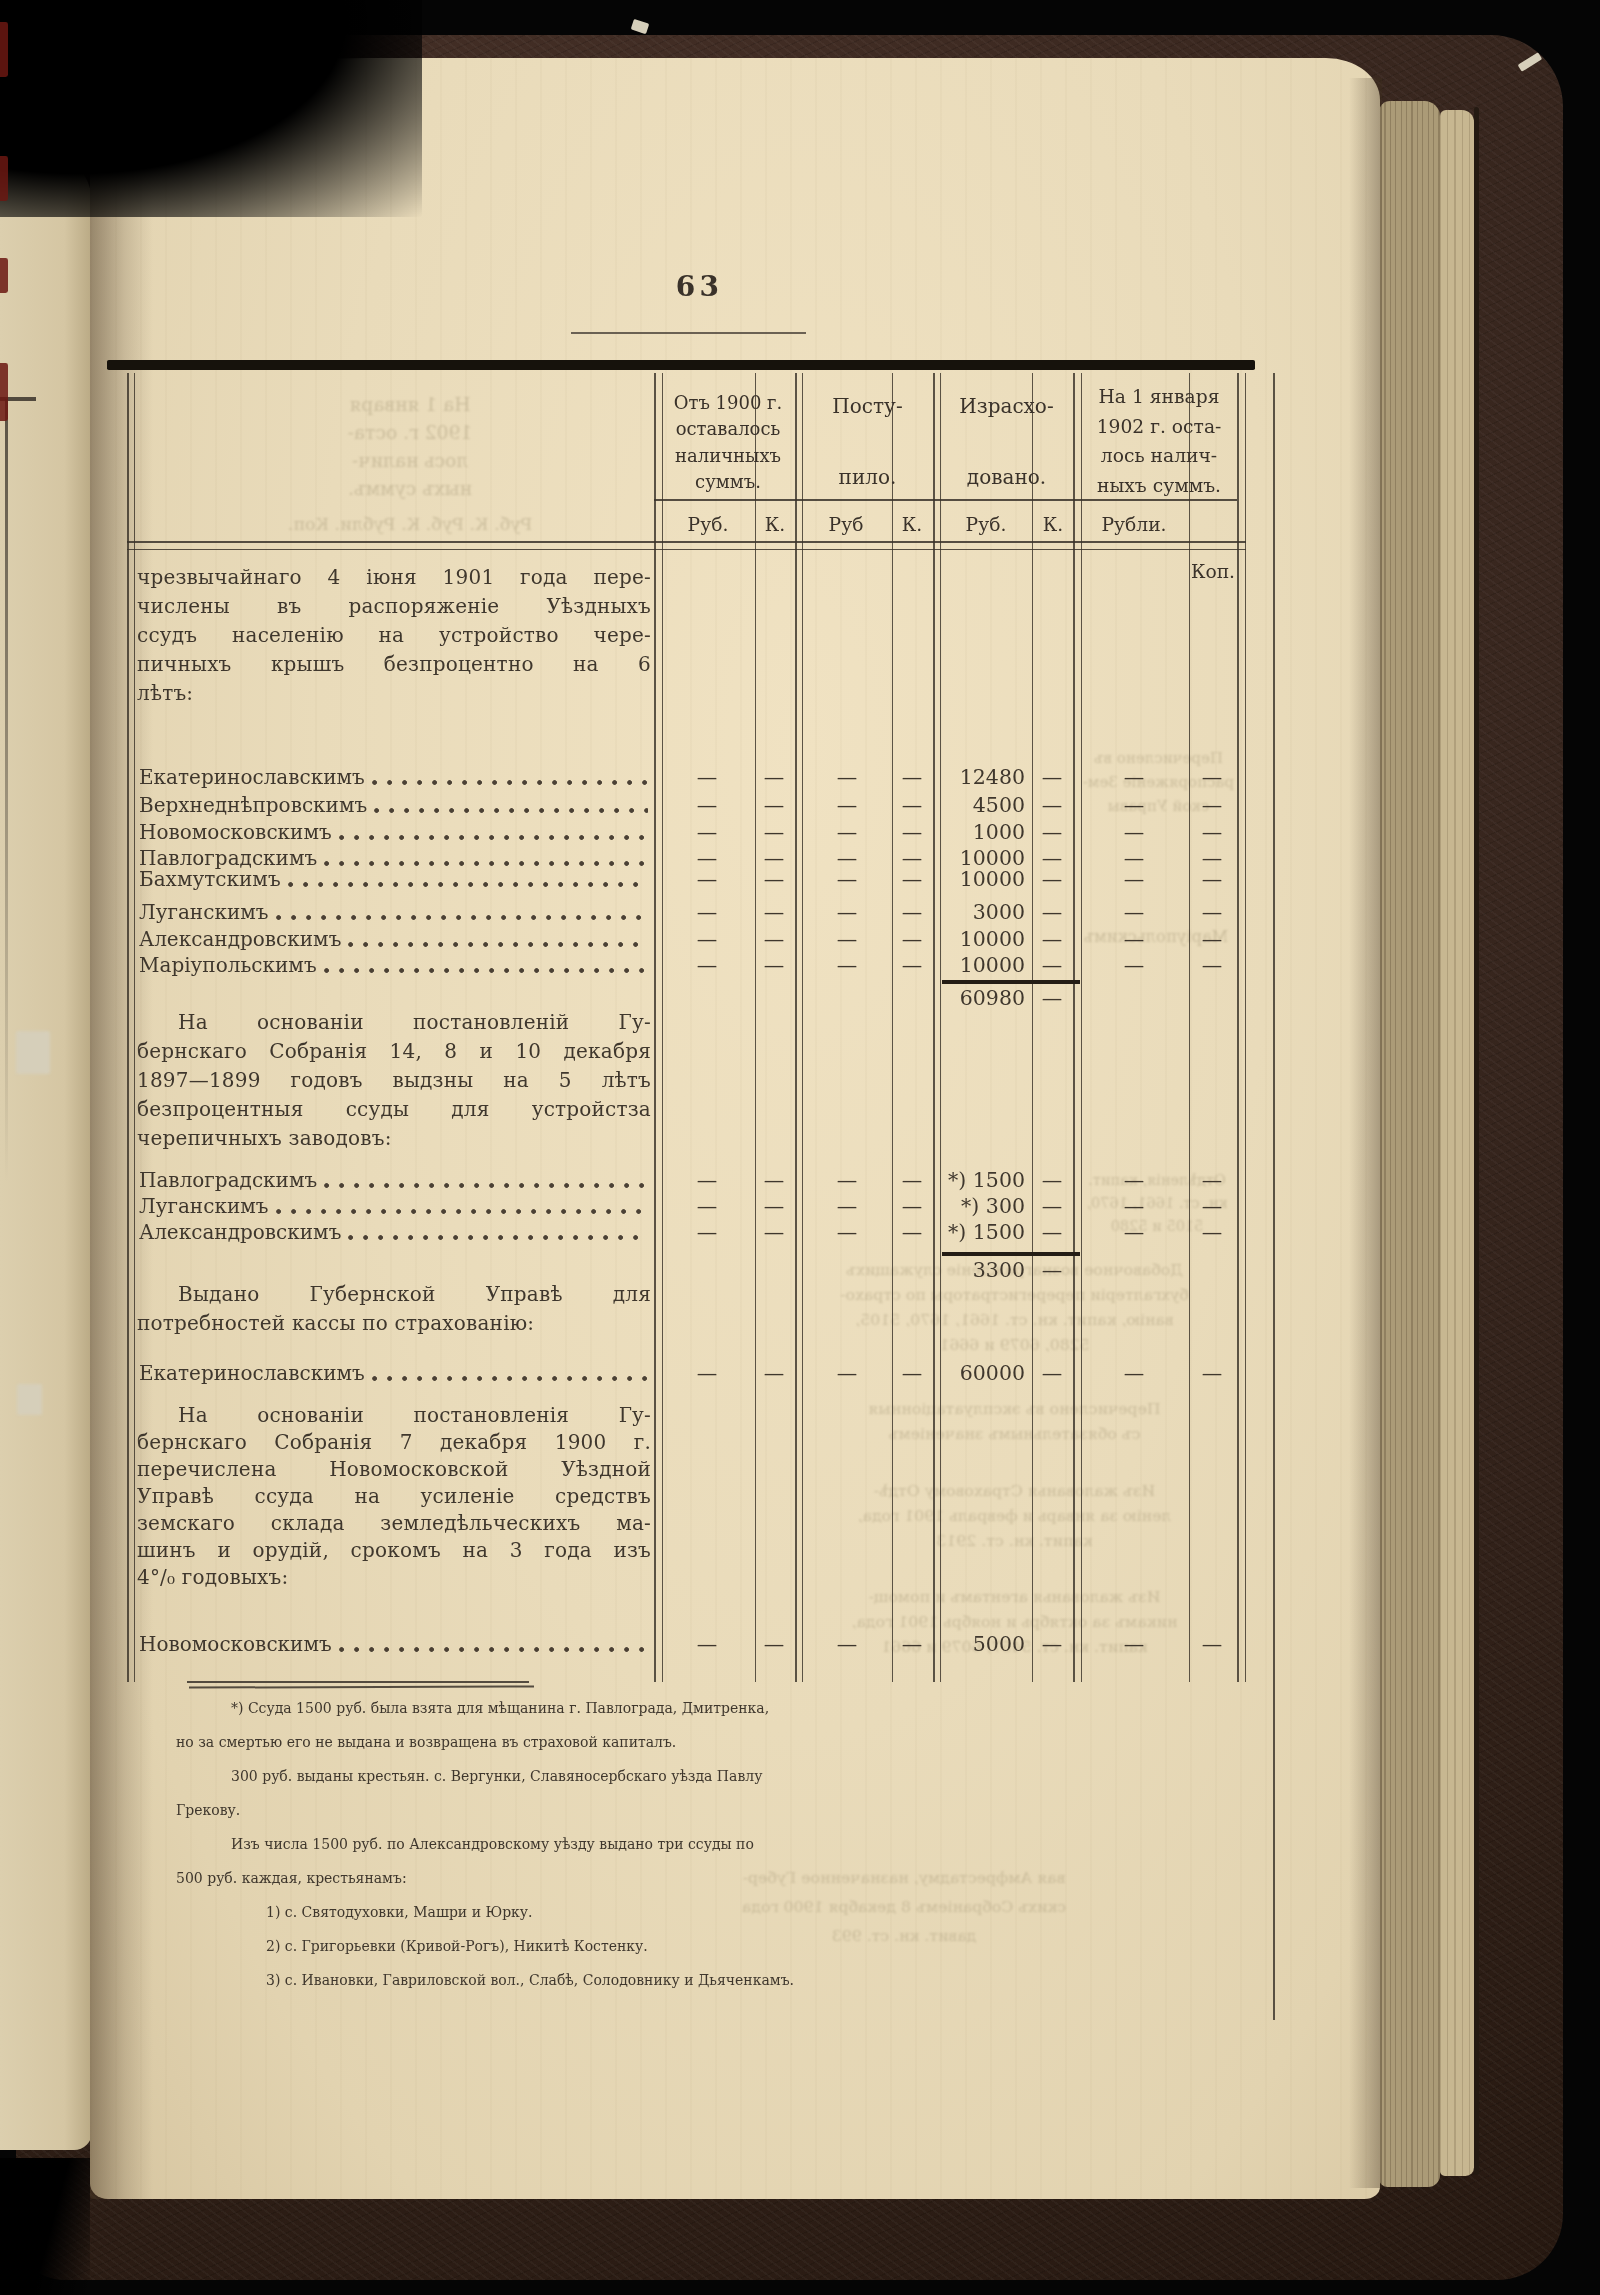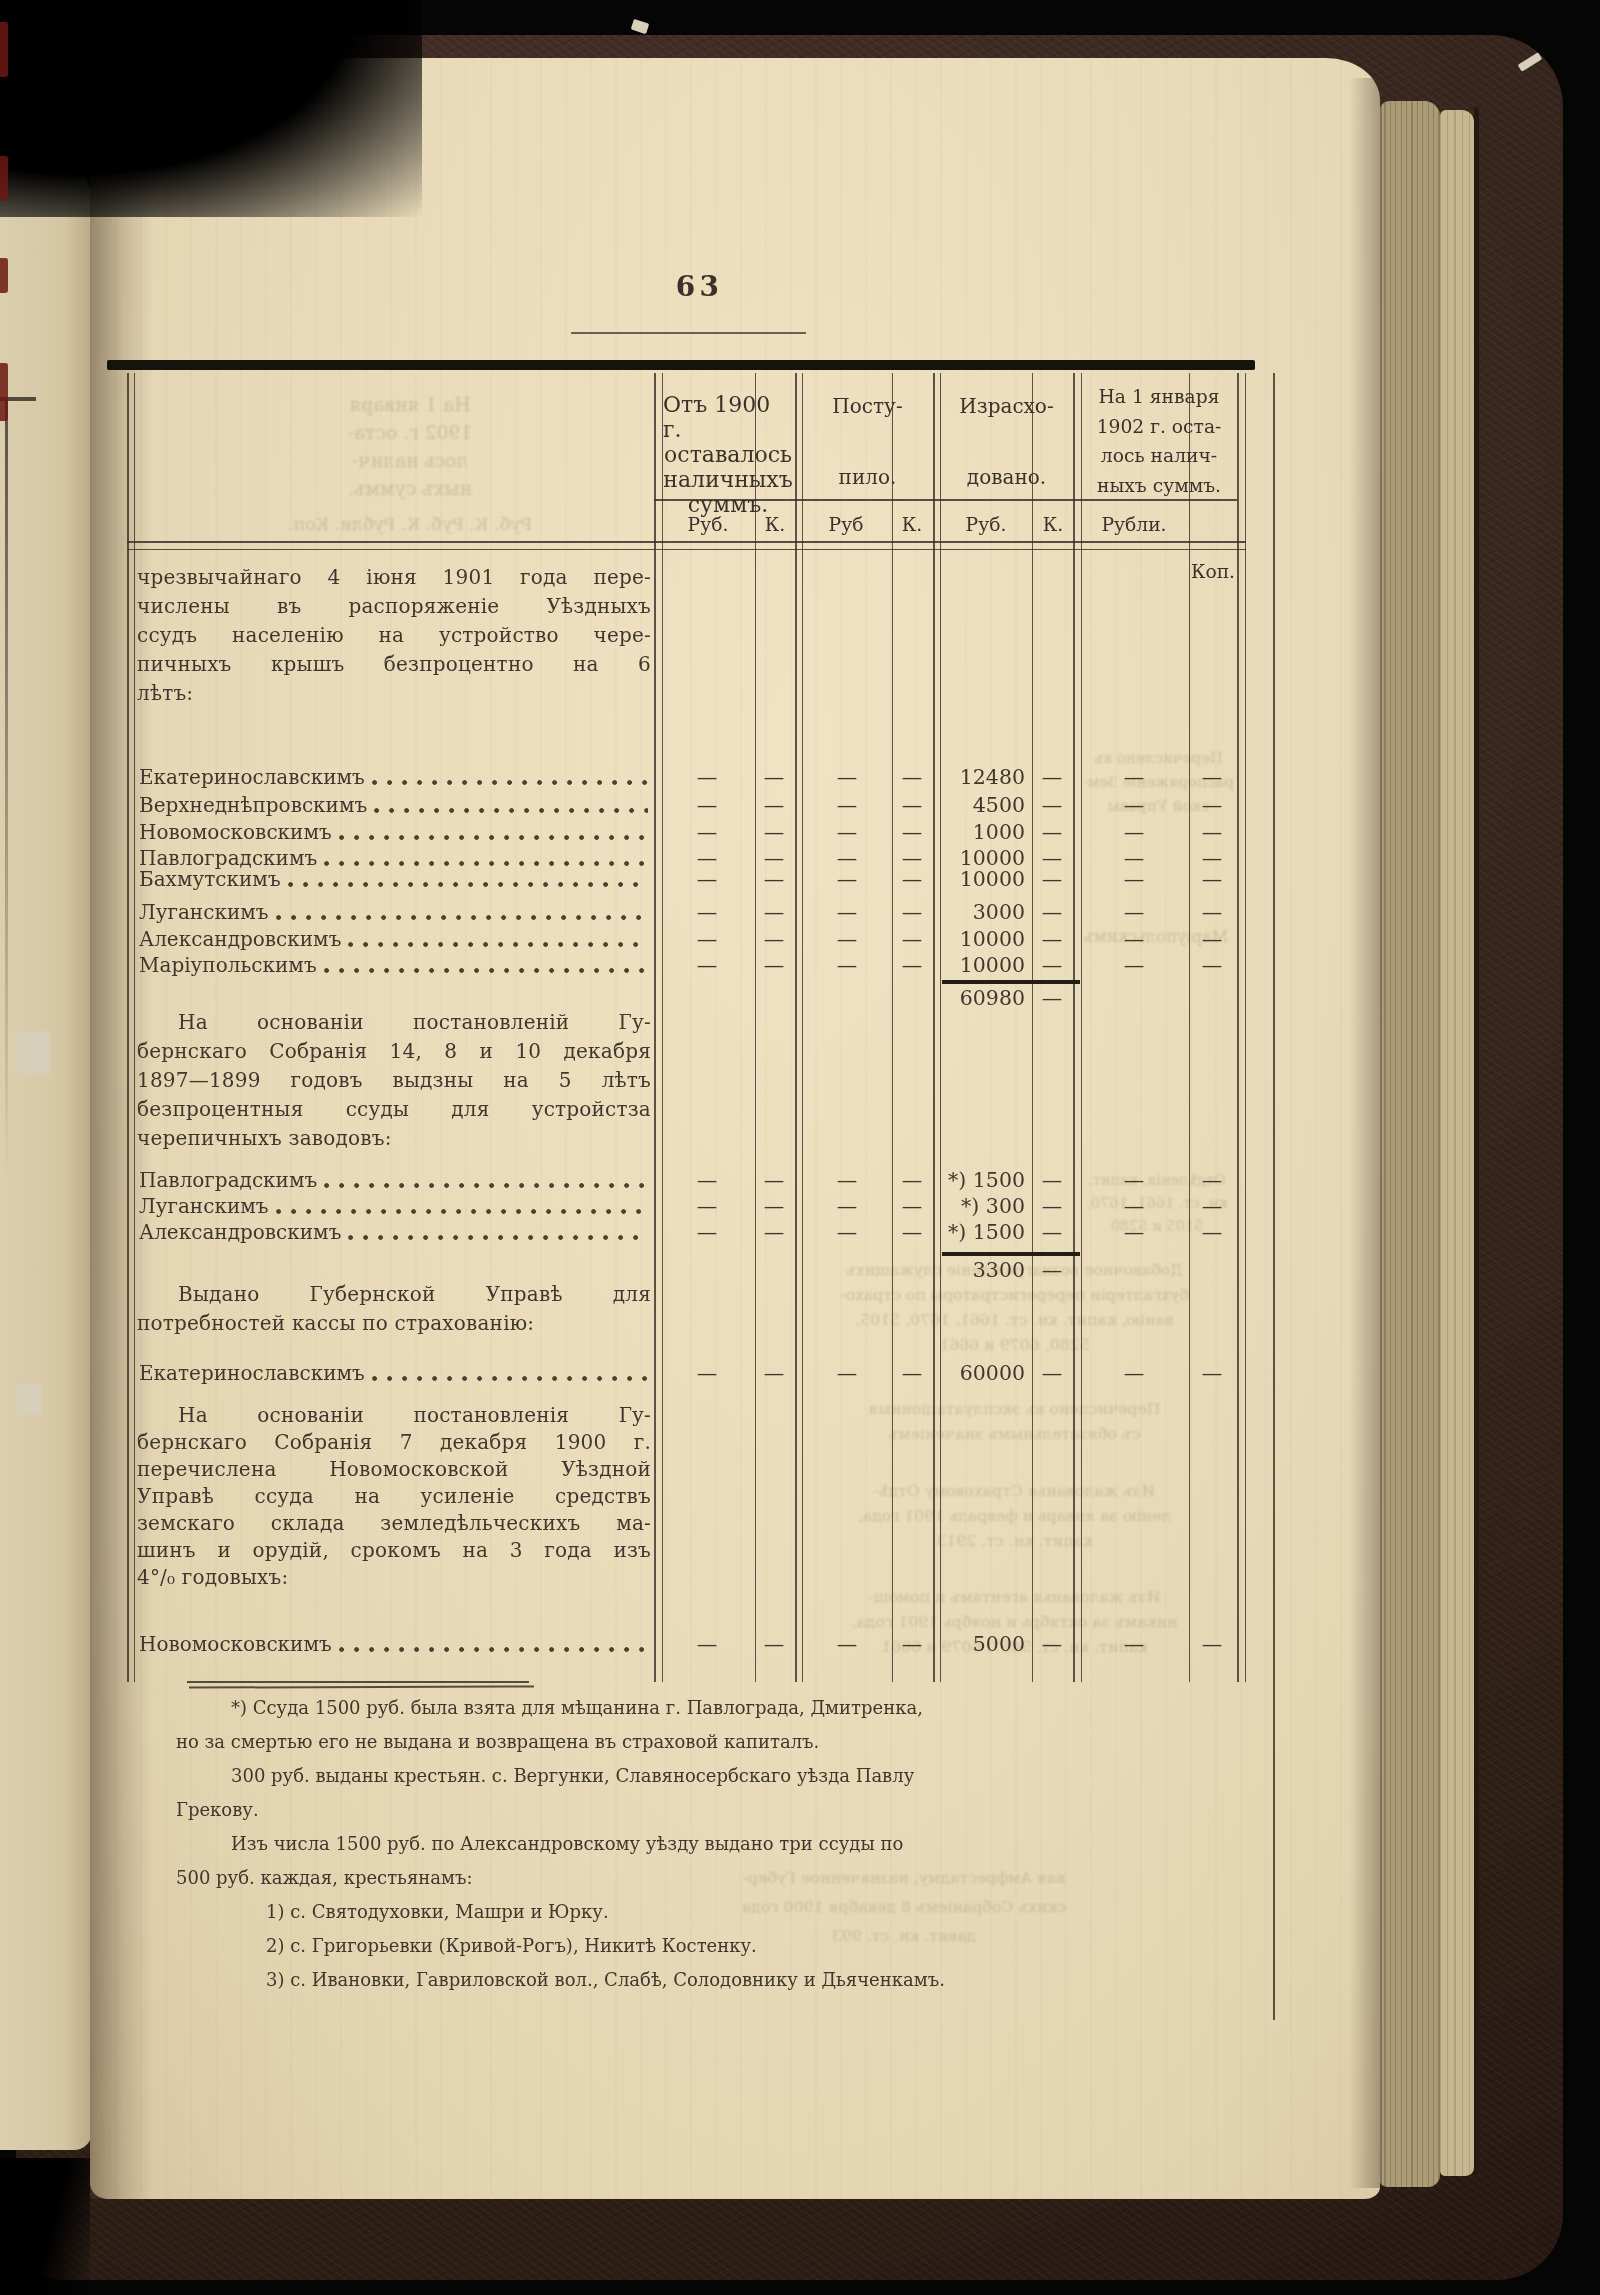--- a/index.html
+++ b/index.html
@@ -45,21 +45,21 @@
   .redmark{position:absolute;left:0;width:8.4px;background:#6b1712;opacity:.85;border-radius:0 2.4px 2.4px 0;}
   .pagenum{position:absolute;left:627px;top:270px;width:145px;text-align:center;
          font-size:28px;font-weight:600;letter-spacing:4.2px;color:#3a322a;}
   .pn-rule{position:absolute;left:571px;top:332px;width:235px;height:2.4px;background:#4a4138;opacity:.8;}
   .topbar{position:absolute;left:107px;top:360px;width:1148px;height:9.6px;background:#16120c;border-radius:1.8px;}
   .vl{position:absolute;top:373px;height:1309px;background:#3a332a;opacity:.82;}
   .vl.r{height:1647px;}
   .hl{position:absolute;background:#3a332a;opacity:.85;}
   .hcell{position:absolute;display:flex;flex-direction:column;align-items:center;justify-content:space-between;
          color:#3a322a;}
-  .hc1{left:663px;top:392px;width:130px;height:100px;font-size:22px;}
+  .hc1{left:663px;top:392px;width:130px;height:100px;font-size:18px;}
   .hc2{left:804px;top:394px;width:127px;height:95px;font-size:20px;}
   .hc3{left:942px;top:394px;width:129px;height:95px;font-size:20px;}
   .hc4{left:1083px;top:386px;width:152px;height:110px;font-size:18.7px;}
   .sub{position:absolute;top:514px;transform:translateX(-50%);font-size:18.7px;color:#3a322a;white-space:nowrap;}
   .para{position:absolute;left:137px;width:514px;font-size:20px;line-height:29px;color:#3f372d;letter-spacing:0.2px;}
   .para .line{text-align:justify;text-align-last:justify;}
   .para .line:last-child{text-align-last:left;}
   .para.ifirst .line:first-child{text-indent:41px;}
   .para.lh45{line-height:27px;}
   .trow{position:absolute;left:128px;width:1109px;height:28px;font-size:20px;line-height:28px;color:#3f372d;}
@@ -69,21 +69,21 @@
          background-size:15px 7.2px;background-repeat:repeat-x;}
   .cell{position:absolute;transform:translateX(-50%);font-size:20.5px;white-space:nowrap;}
   .c0{left:579px}.c1{left:646px}.c2{left:719px}.c3{left:784px}
   .c4{left:auto;right:212px;transform:none;text-align:right;}
   .c5{left:924px}.c6{left:1006px}.c7{left:1084px}
   .total-line{position:absolute;left:942px;width:138px;height:3.6px;background:#241d15;}
   .total-row{position:absolute;left:128px;width:1109px;height:28px;font-size:20.5px;line-height:28px;color:#3f372d;}
   .tval{position:absolute;right:212px;text-align:right;}
   .tkop{position:absolute;left:924px;transform:translateX(-50%);}
   .fn-rule{position:absolute;background:#3a332a;height:2.4px;opacity:.85;}
-  .footnote{position:absolute;left:176px;top:1691px;width:1085px;font-size:18px;line-height:34px;color:#3f372d;}
+  .footnote{position:absolute;left:176px;top:1691px;width:1085px;font-size:14px;line-height:34px;color:#3f372d;}
   .footnote .line{text-align:justify;}
   .footnote .line:nth-child(1),.footnote .line:nth-child(3),.footnote .line:nth-child(5){text-indent:55px;}
   .footnote .line:nth-child(7),.footnote .line:nth-child(8),.footnote .line:nth-child(9){text-indent:90px;text-align:left;}
   .footnote .line:nth-child(2),.footnote .line:nth-child(4),.footnote .line:nth-child(6){text-align:left;}
   
   .ghost{position:absolute;color:#b3a584;opacity:.55;filter:blur(1.3px);transform:scaleX(-1);
          font-size:16.3px;line-height:25px;text-align:center;pointer-events:none;}
   .ghost .line{white-space:nowrap;}
   .gh-header{left:187px;top:391px;width:446px;font-size:18.7px;line-height:28px;}
   .gh-sub{left:199px;top:512px;width:422px;font-size:17.5px;}

